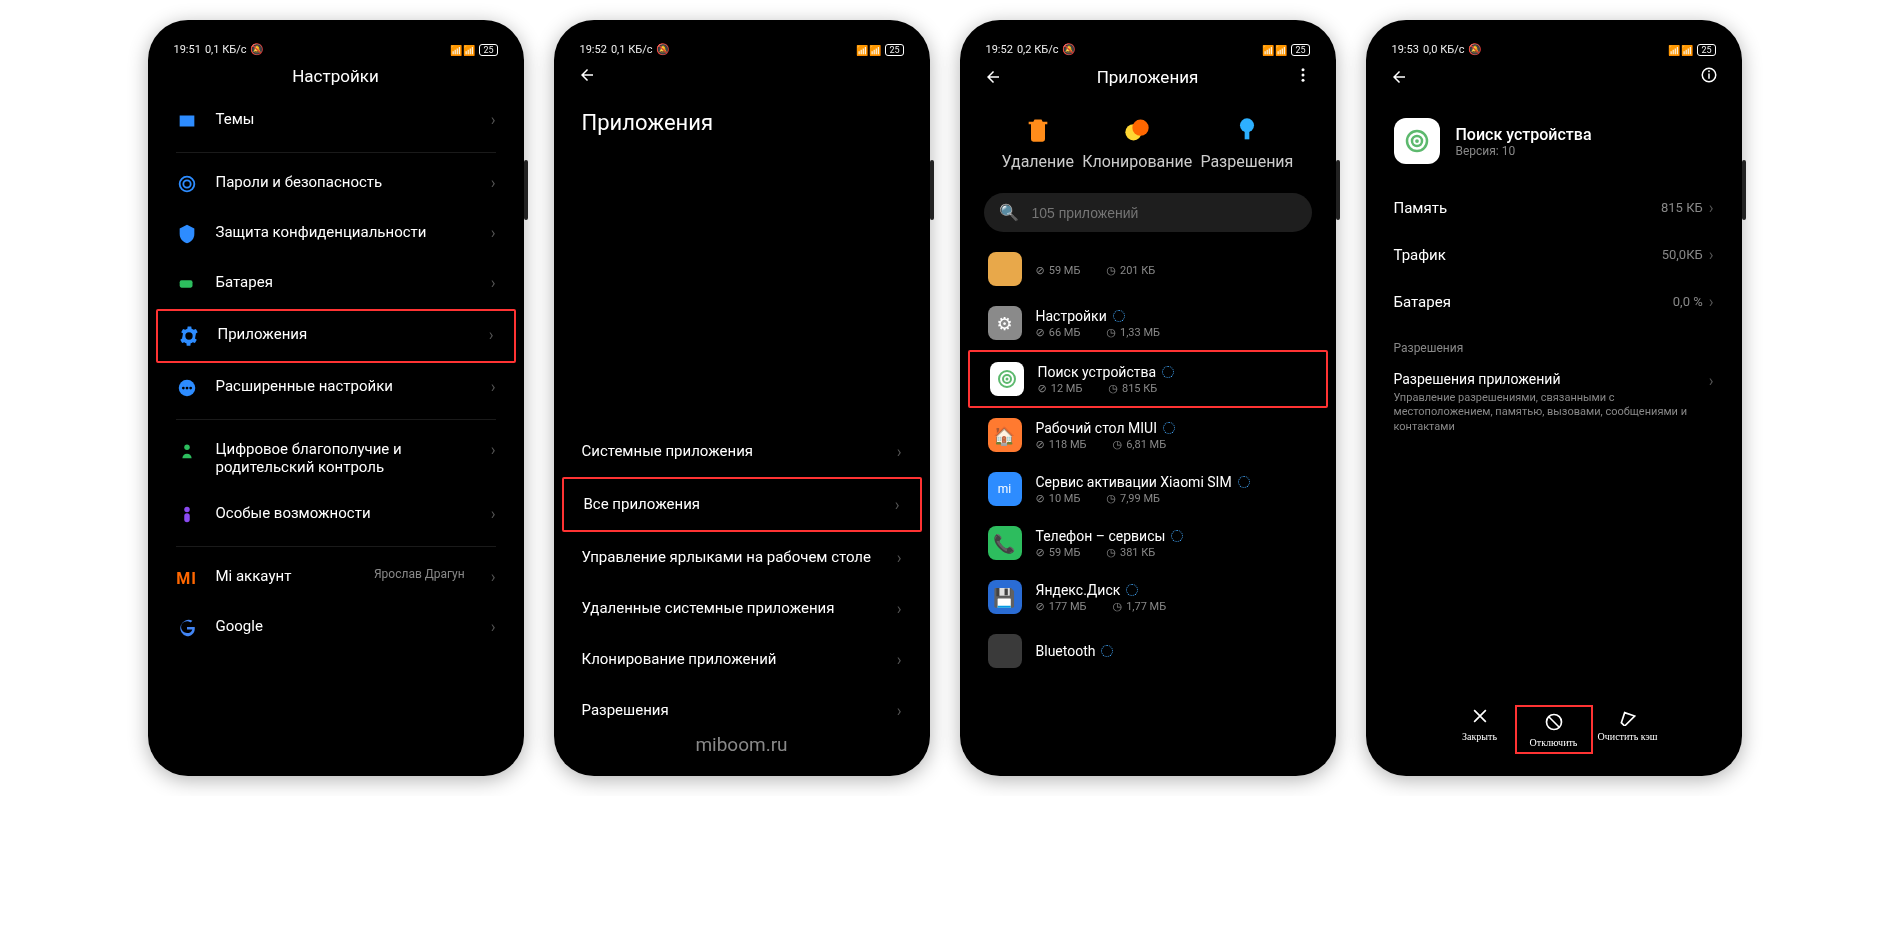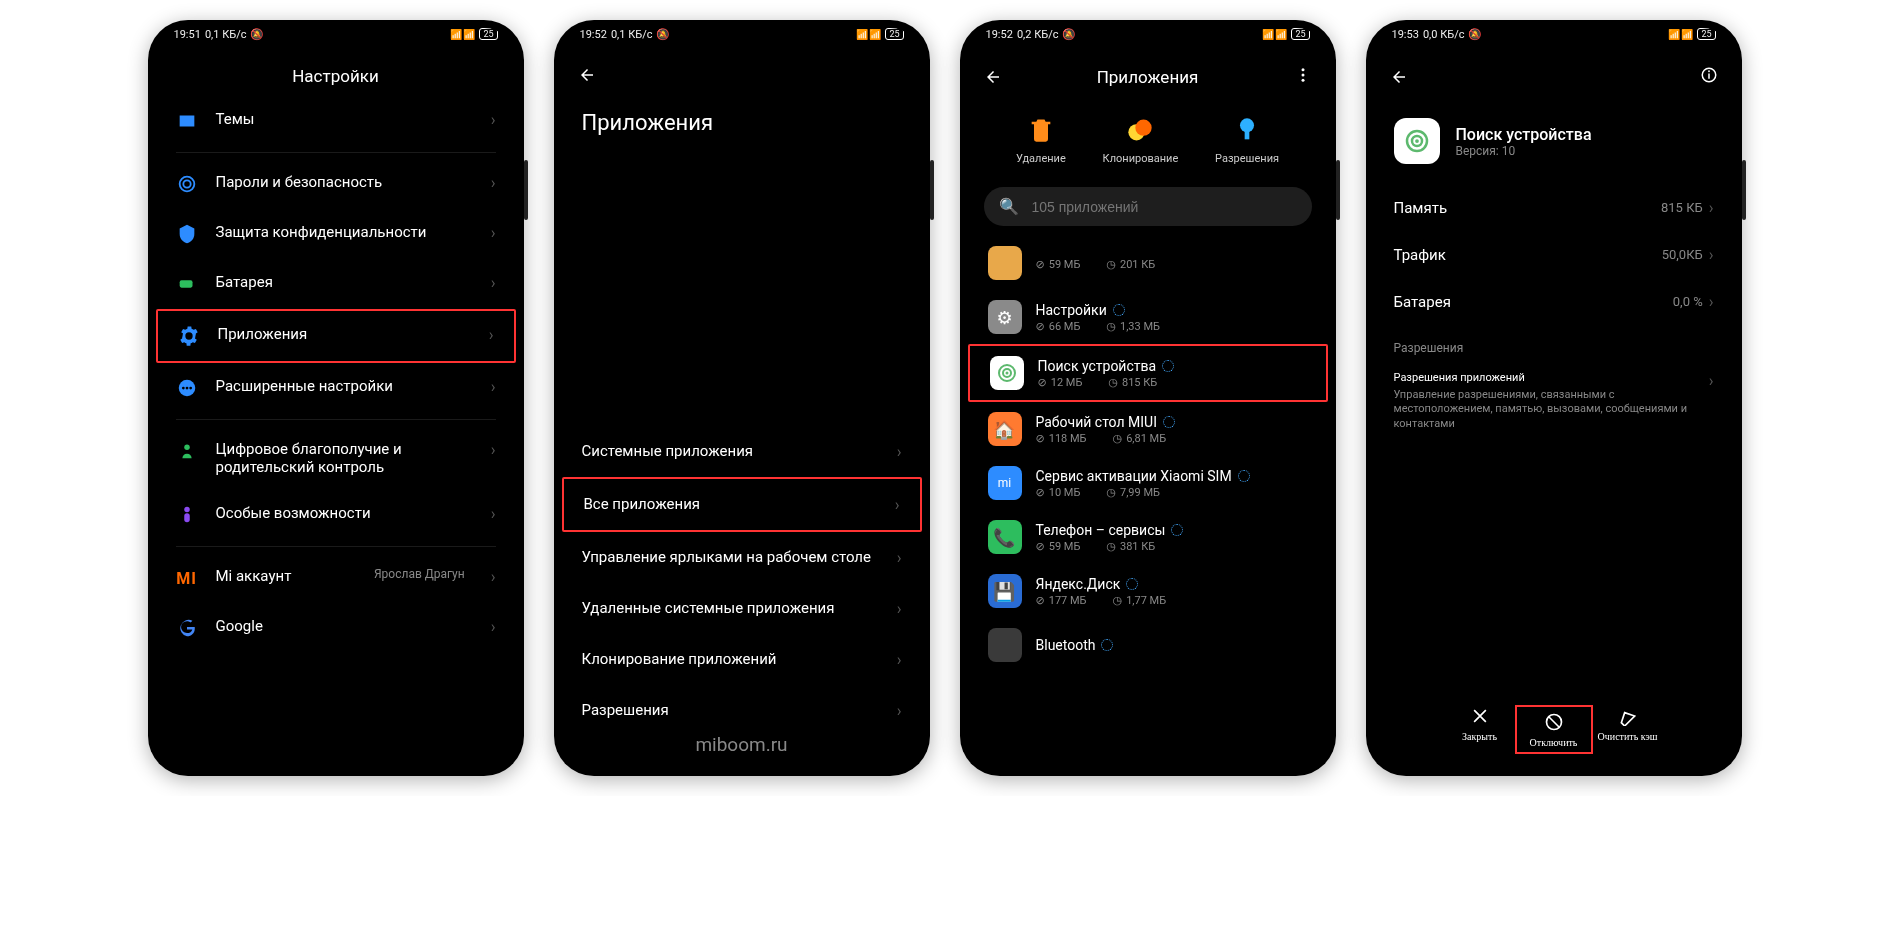--- a/index.html
+++ b/index.html
@@ -37,21 +37,21 @@
     border-radius: 32px;
     overflow: hidden;
     display: flex;
     flex-direction: column;
     color: #fff;
   }
   .status-bar {
     height: 28px;
     display: flex;
     justify-content: space-between;
-    align-items: flex-start;
+    align-items: flex-end;
     padding: 0 18px;
     font-size: 11px;
     color: #eee;
   }
   .status-left { display: flex; gap: 4px; align-items: center; }
   .status-right { display: flex; gap: 4px; align-items: center; font-size: 10px; }
   .header-bar {
     display: flex;
     align-items: center;
     padding: 10px 16px;
@@ -125,21 +125,21 @@
     display: flex;
     justify-content: space-around;
     padding: 18px 30px 22px;
   }
   .chip {
     display: flex;
     flex-direction: column;
     align-items: center;
     gap: 8px;
     color: #ccc;
-    font-size: 11px;
+    font-size: 16px;
     cursor: pointer;
   }
   .chip-icon { width: 28px; height: 28px; display:flex; align-items:center; justify-content:center; }
   .search-box {
     background: #1e1e1e;
     margin: 0 16px 10px;
     border-radius: 24px;
     display: flex;
     align-items: center;
     padding: 10px 16px;
@@ -189,21 +189,21 @@
     display: flex;
     align-items: center;
     padding: 14px 20px;
     cursor: pointer;
     justify-content: center;
   }
   .info-row .label { flex: 1; font-size: 15px; }
   .info-row .value { font-size: 13px; color: #888; margin-right: 6px; }
   .perm-row { padding: 10px 20px 14px; cursor:pointer; display:flex; align-items:flex-start; }
   .perm-row .texts { flex:1; }
-  .perm-row .title { font-size: 11px; color: #fff; }
+  .perm-row .title { font-size: 14px; color: #fff; }
   .perm-row .desc { font-size: 11px; color: #888; margin-top: 4px; line-height:1.3; }
   .bottom-actions {
     display: flex;
     justify-content: center;
     padding: 10px 0 14px;
     font-family: Liberation Serif, serif;
   }
   .baction {
     display: flex;
     flex-direction: column;

